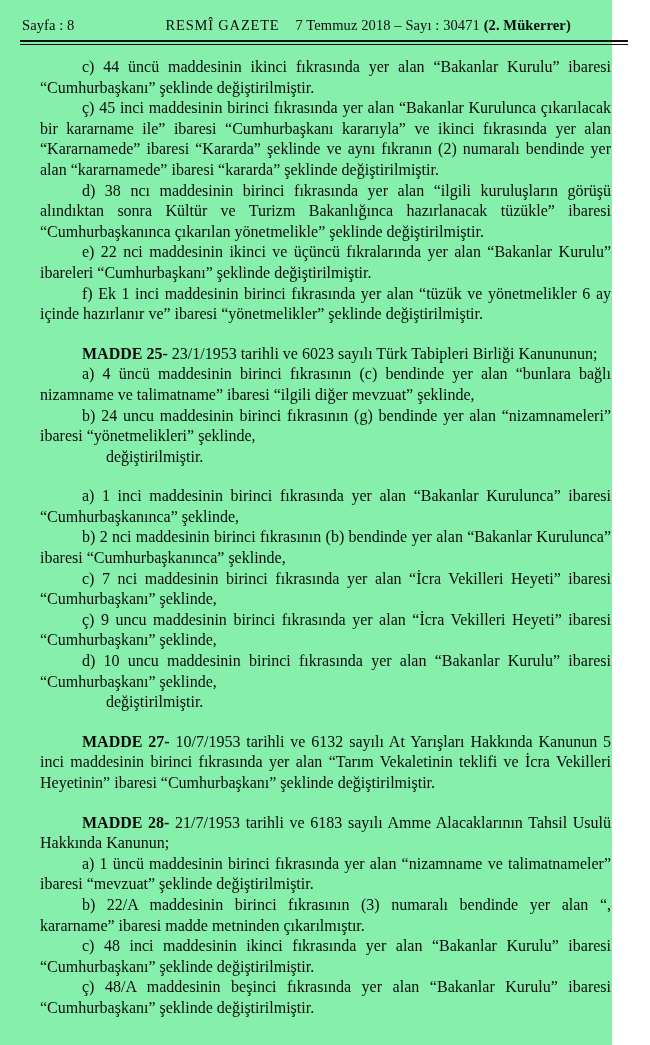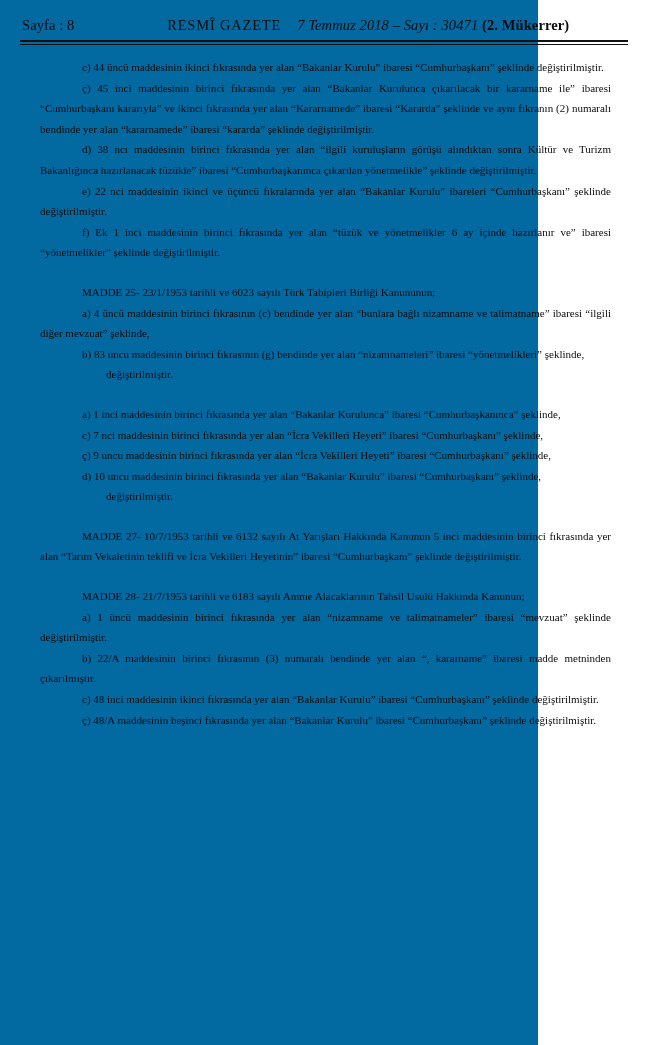--- a/index.html
+++ b/index.html
@@ -12,24 +12,24 @@
     width: 650px;
     height: 1045px;
     overflow: hidden;
     font-family: "Liberation Serif", "DejaVu Serif", serif;
     color: #0b0b0b;
     -webkit-font-smoothing: antialiased;
   }
 
   .page {
     position: relative;
-    width: 538px;
+    width: 612px;
     height: 1045px;
     box-sizing: border-box;
-    background: #0369a1;
+    background: #86efac;
   }
 
   
   .masthead {
     position: absolute;
     left: 20px;
     top: 16px;
     width: 608px;
     height: 26px;
   }
@@ -48,21 +48,20 @@
   .mh-center {
     flex: 1 1 auto;
     text-align: center;
     padding-left: 34px;
   }
   .mh-gazette {
     letter-spacing: .8px;
   }
   .mh-date {
     margin-left: 16px;
-    font-style: italic;
   }
   .mh-bold {
     font-weight: bold;
   }
 
   .rule-thick {
     position: absolute;
     left: 20px;
     top: 40px;
     width: 608px;
@@ -83,33 +82,33 @@
     position: absolute;
     left: 40px;
     top: 57px;
     width: 571px;
   }
 
   p.para {
     margin: 0;
     text-align: justify;
     text-justify: inter-word;
-    font-size: 11px;
+    font-size: 16px;
     line-height: 20.6px;
     text-indent: 42px;
     hyphens: none;
   }
   p.subindent {
     text-indent: 66px;
   }
   .block-gap {
     height: 19px;
   }
   .madde {
-    font-weight: normal;
+    font-weight: bold;
   }
 </style>
 </head>
 <body>
 
 <div class="page">
 
   <div class="masthead">
     <div class="masthead-row">
       <span class="mh-left">Sayfa : 8</span>
@@ -124,24 +123,25 @@
 
   <div class="column" id="body-column">
       <p class="para">c) 44 üncü maddesinin ikinci fıkrasında yer alan “Bakanlar Kurulu” ibaresi “Cumhurbaşkanı” şeklinde değiştirilmiştir.</p>
       <p class="para">ç) 45 inci maddesinin birinci fıkrasında yer alan “Bakanlar Kurulunca çıkarılacak bir kararname ile” ibaresi “Cumhurbaşkanı kararıyla” ve ikinci fıkrasında yer alan “Kararnamede” ibaresi “Kararda” şeklinde ve aynı fıkranın (2) numaralı bendinde yer alan “kararnamede” ibaresi “kararda” şeklinde değiştirilmiştir.</p>
       <p class="para">d) 38 ncı maddesinin birinci fıkrasında yer alan “ilgili kuruluşların görüşü alındıktan sonra Kültür ve Turizm Bakanlığınca hazırlanacak tüzükle” ibaresi “Cumhurbaşkanınca çıkarılan yönetmelikle” şeklinde değiştirilmiştir.</p>
       <p class="para">e) 22 nci maddesinin ikinci ve üçüncü fıkralarında yer alan “Bakanlar Kurulu” ibareleri “Cumhurbaşkanı” şeklinde değiştirilmiştir.</p>
       <p class="para">f) Ek 1 inci maddesinin birinci fıkrasında yer alan “tüzük ve yönetmelikler 6 ay içinde hazırlanır ve” ibaresi “yönetmelikler” şeklinde değiştirilmiştir.</p>
       <div class="block-gap"></div>
       <p class="para"><span class="madde">MADDE 25-</span> 23/1/1953 tarihli ve 6023 sayılı Türk Tabipleri Birliği Kanununun;</p>
       <p class="para">a) 4 üncü maddesinin birinci fıkrasının (c) bendinde yer alan “bunlara bağlı nizamname ve talimatname” ibaresi “ilgili diğer mevzuat” şeklinde,</p>
-      <p class="para">b) 83 uncu maddesinin birinci fıkrasının (g) bendinde yer alan “nizamnameleri” ibaresi “yönetmelikleri” şeklinde,</p>
+      <p class="para">b) 24 uncu maddesinin birinci fıkrasının (g) bendinde yer alan “nizamnameleri” ibaresi “yönetmelikleri” şeklinde,</p>
       <p class="para subindent">değiştirilmiştir.</p>
       <div class="block-gap"></div>
       <p class="para">a) 1 inci maddesinin birinci fıkrasında yer alan “Bakanlar Kurulunca” ibaresi “Cumhurbaşkanınca” şeklinde,</p>
+      <p class="para">b) 2 nci maddesinin birinci fıkrasının (b) bendinde yer alan  “Bakanlar Kurulunca” ibaresi “Cumhurbaşkanınca” şeklinde,</p>
       <p class="para">c) 7 nci maddesinin birinci fıkrasında yer alan “İcra Vekilleri Heyeti” ibaresi “Cumhurbaşkanı” şeklinde,</p>
       <p class="para">ç) 9 uncu maddesinin birinci fıkrasında yer alan “İcra Vekilleri Heyeti” ibaresi “Cumhurbaşkanı” şeklinde,</p>
       <p class="para">d) 10 uncu maddesinin birinci fıkrasında yer alan “Bakanlar Kurulu” ibaresi “Cumhurbaşkanı” şeklinde,</p>
       <p class="para subindent">değiştirilmiştir.</p>
       <div class="block-gap"></div>
       <p class="para"><span class="madde">MADDE 27-</span> 10/7/1953 tarihli ve 6132 sayılı At Yarışları Hakkında Kanunun 5 inci maddesinin birinci fıkrasında yer alan “Tarım Vekaletinin teklifi ve İcra Vekilleri Heyetinin” ibaresi “Cumhurbaşkanı” şeklinde değiştirilmiştir.</p>
       <div class="block-gap"></div>
       <p class="para"><span class="madde">MADDE 28-</span> 21/7/1953 tarihli ve 6183 sayılı Amme Alacaklarının Tahsil Usulü Hakkında Kanunun;</p>
       <p class="para">a) 1 üncü maddesinin birinci fıkrasında yer alan “nizamname ve talimatnameler” ibaresi “mevzuat” şeklinde değiştirilmiştir.</p>
       <p class="para">b) 22/A maddesinin birinci fıkrasının (3) numaralı bendinde yer alan “, kararname” ibaresi madde metninden çıkarılmıştır.</p>

